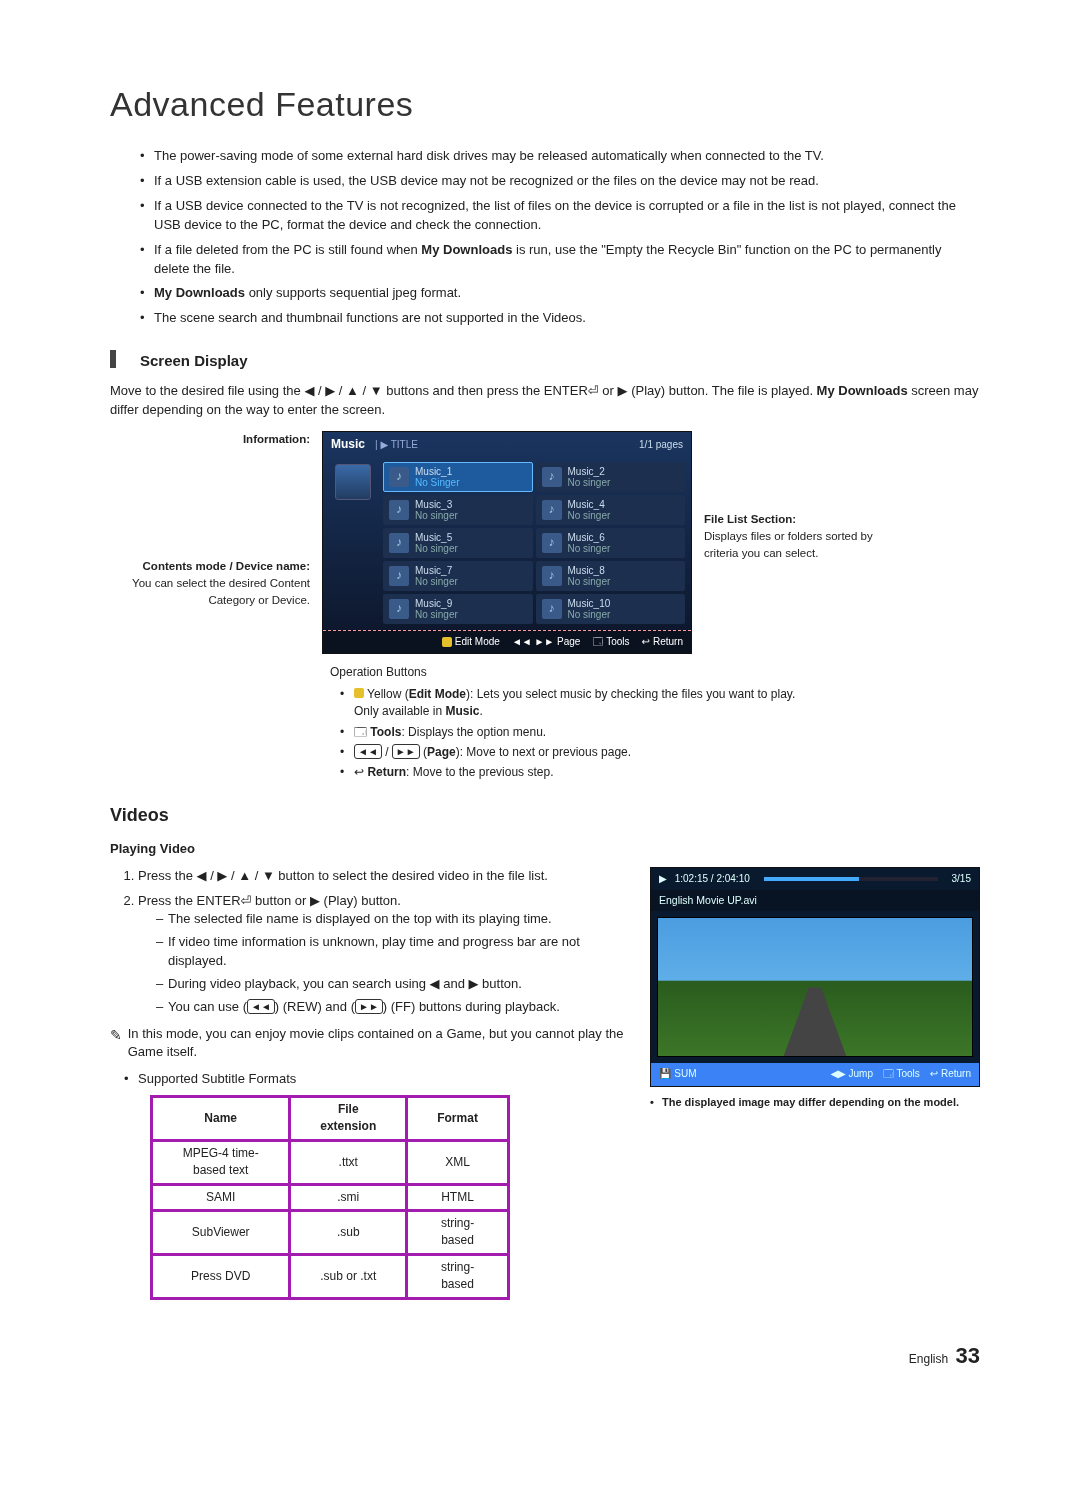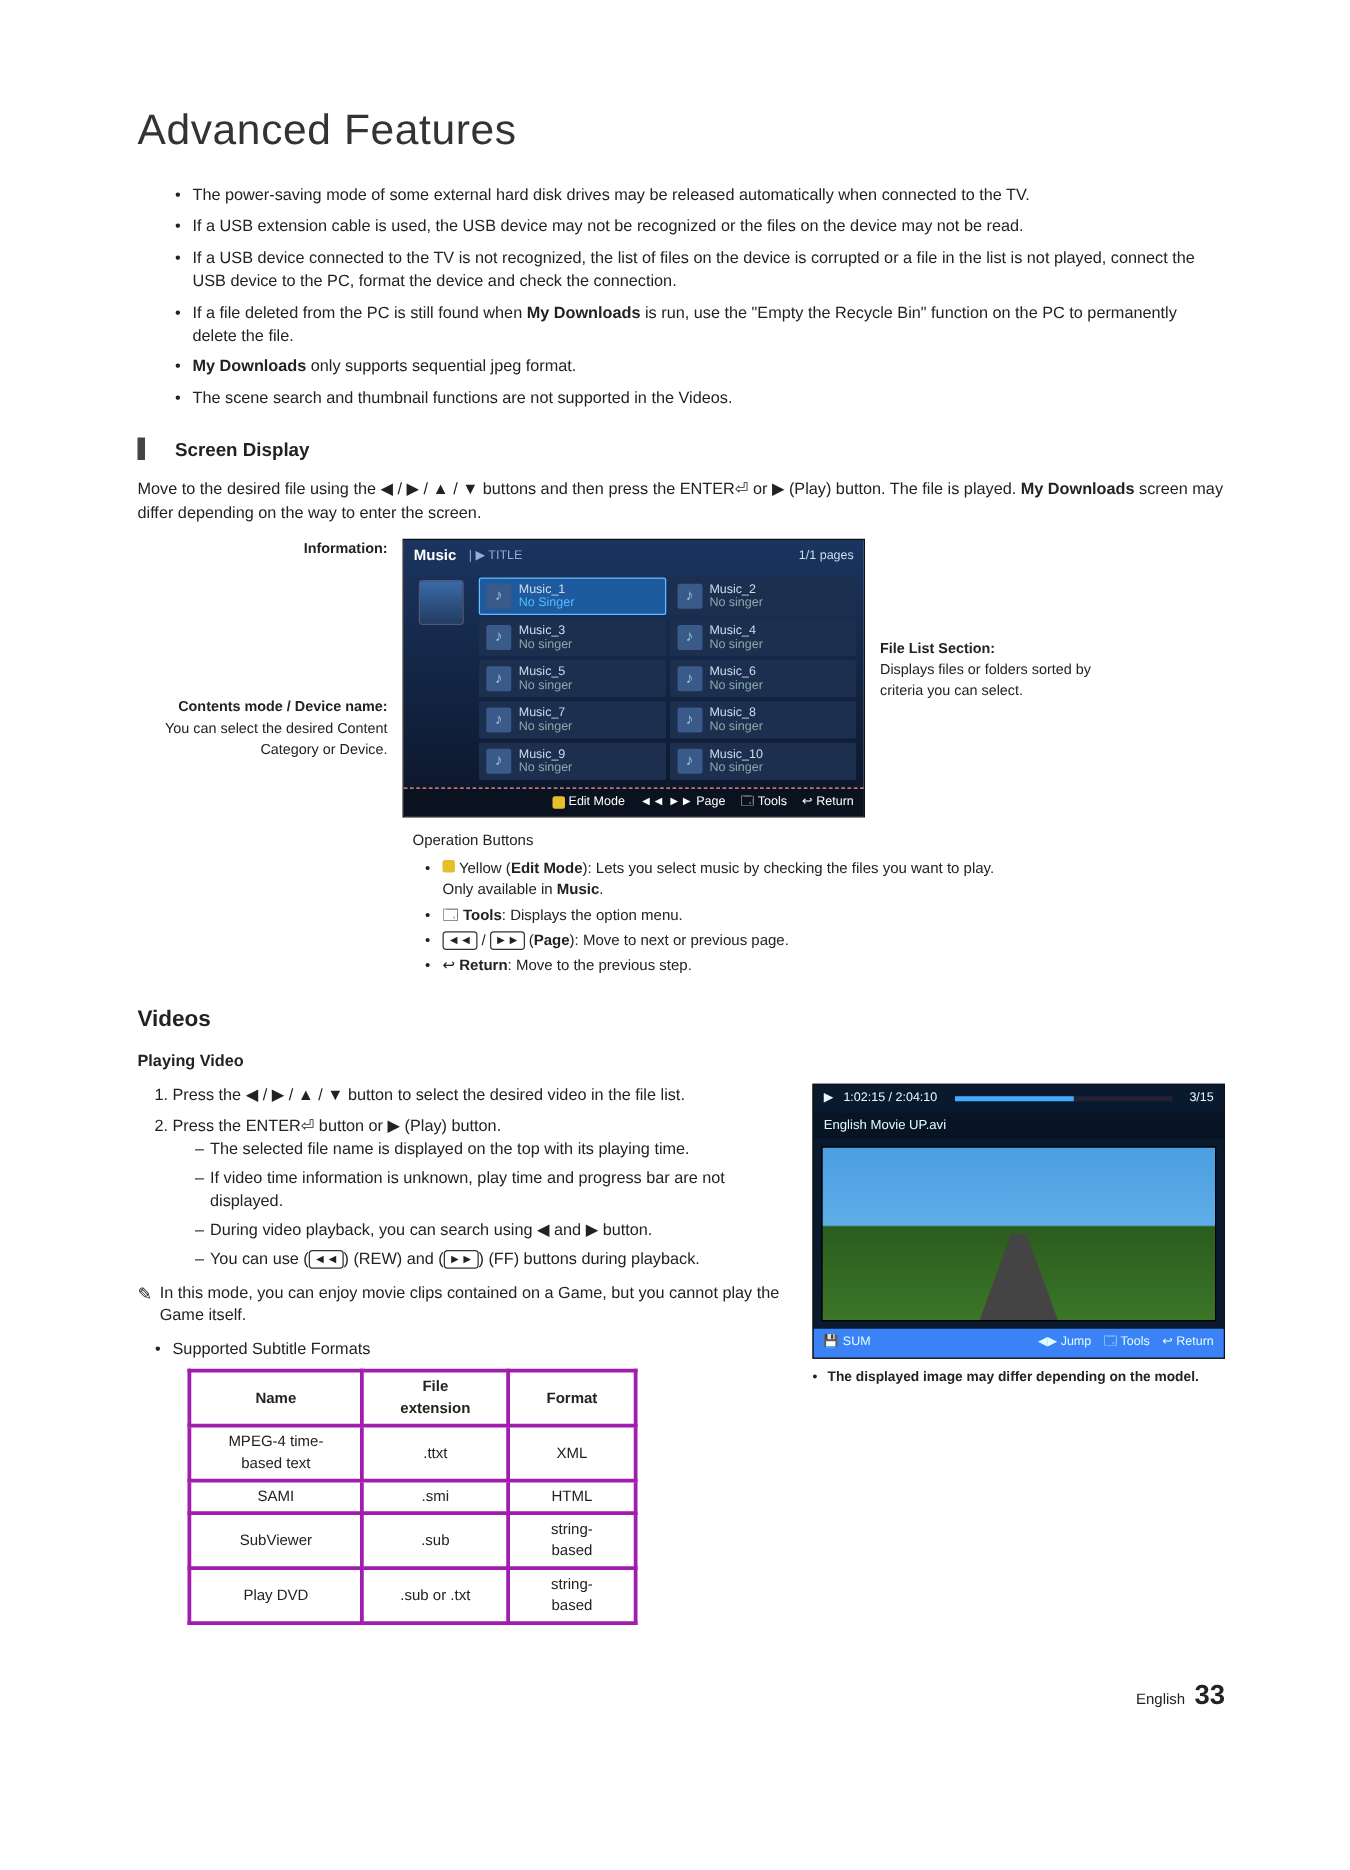--- a/index.html
+++ b/index.html
@@ -260,21 +260,21 @@
             <td>SAMI</td>
             <td>.smi</td>
             <td>HTML</td>
           </tr>
           <tr>
             <td>SubViewer</td>
             <td>.sub</td>
             <td>string-based</td>
           </tr>
           <tr>
-            <td>Play DVD</td>
+            <td>Press DVD</td>
             <td>.sub or .txt</td>
             <td>string-based</td>
           </tr>
         </tbody>
     </table>
   </div>
 
   <div class="col-right">
     <div class="video-card">
       <div class="video-top">

